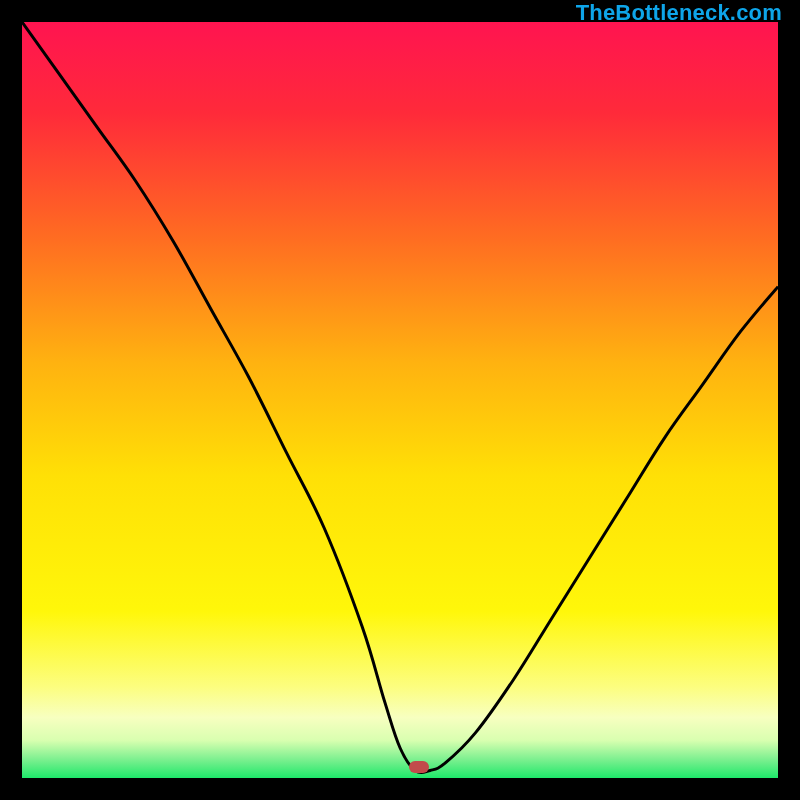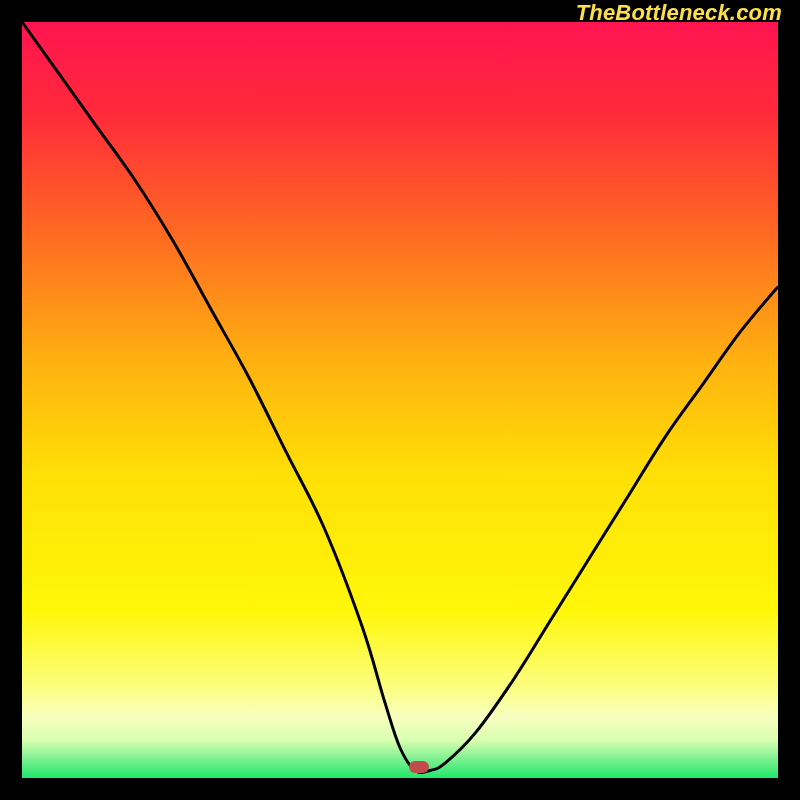--- a/index.html
+++ b/index.html
@@ -53,21 +53,21 @@
     font-size: 22px;
     font-weight: 600;
     letter-spacing: 0.2px;
   }
 </style>
 </head>
 <body>
 
 <div class="frame">
 
-  <div class="watermark" style="color: #fde047; font-style: italic;">TheBottleneck.com</div>
+  <div class="watermark" style="color: #0ea5e9;">TheBottleneck.com</div>
 
   <div class="plot">
     <svg class="gradient" viewBox="0 0 100 100" preserveAspectRatio="none">
       <defs>
         <linearGradient id="bg" x1="0" y1="0" x2="0" y2="1">
             <stop offset="0%" stop-color="#ff1450"></stop>
             <stop offset="12%" stop-color="#ff2a3a"></stop>
             <stop offset="28.000000000000004%" stop-color="#ff6a22"></stop>
             <stop offset="45%" stop-color="#ffb210"></stop>
             <stop offset="60%" stop-color="#ffe006"></stop>

